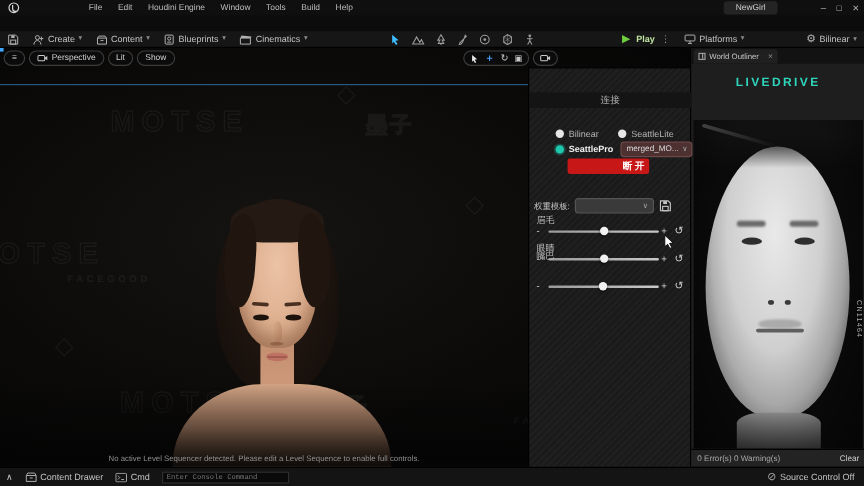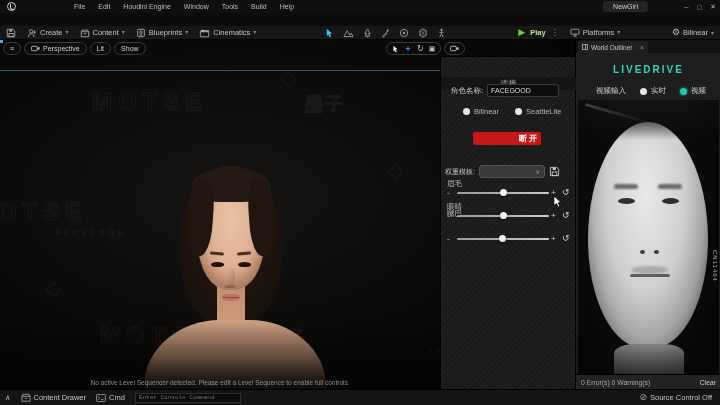--- a/index.html
+++ b/index.html
@@ -311,32 +311,36 @@
       </div>
 
       <div class="pilot-line"></div>
 
       <div class="seq-bar">No active Level Sequencer detected. Please edit a Level Sequence to enable full controls.</div>
     </div>
 
     <div class="cpanel">
       <div class="cp-header" style="top:20px;">连接</div>
 
-      <div class="cp-row" style="top:27px;padding-left:10px;gap:4px;">
-        <span class="cp-label">角色名称:</span>
-        <input class="cp-input" value="FACEGOOD" style="">
-      </div>
 
       <div class="cp-row" style="top:50px;padding-left:22px;gap:4px;">
         <span class="radio"></span>
         <span style="color:#b4b4b4;">Bilinear</span>
         <span class="radio" style="margin-left:12px;"></span>
         <span style="color:#b4b4b4;">SeattleLite</span>
       </div>
 
+      <div class="cp-row" style="top:61px;padding-left:22px;gap:4px;">
+        <span class="radio sel"></span>
+        <span style="color:#f0f0f0;font-weight:bold;">SeattlePro</span>
+        <span class="dd model" style="width:60px;margin-left:2px;">
+          <span>merged_MO...</span>
+          <span class="caret">∨</span>
+        </span>
+      </div>
 
       <div class="btn-danger">断开</div>
 
 
       <div class="cp-row" style="top:108px;padding-left:4px;gap:4px;">
         <span class="cp-label" style="font-size:7px;">权重模板:</span>
         <span class="dd" style="width:66px;">
           <span></span>
           <span class="caret">∨</span>
         </span>
@@ -386,27 +390,20 @@
       <div class="rp-tabrow">
         <div class="rp-tab">
           <span class="grid-ic"></span>
           <span>World Outliner</span>
           <span class="x">×</span>
         </div>
       </div>
 
       <div class="ld-title">LIVEDRIVE</div>
 
-      <div class="ld-row" style="padding-left:20px;gap:4px;">
-        <span>视频输入</span>
-        <span class="radio" style="margin-left:10px;"></span>
-        <span>实时</span>
-        <span class="radio sel" style="margin-left:10px;"></span>
-        <span>视频</span>
-      </div>
 
       <div class="video">
         <div class="vface">
           <div class="vbrow l"></div>
           <div class="vbrow r"></div>
           <div class="veye l"></div>
           <div class="veye r"></div>
           <div class="vnostril l"></div>
           <div class="vnostril r"></div>
           <div class="vlip"></div>

